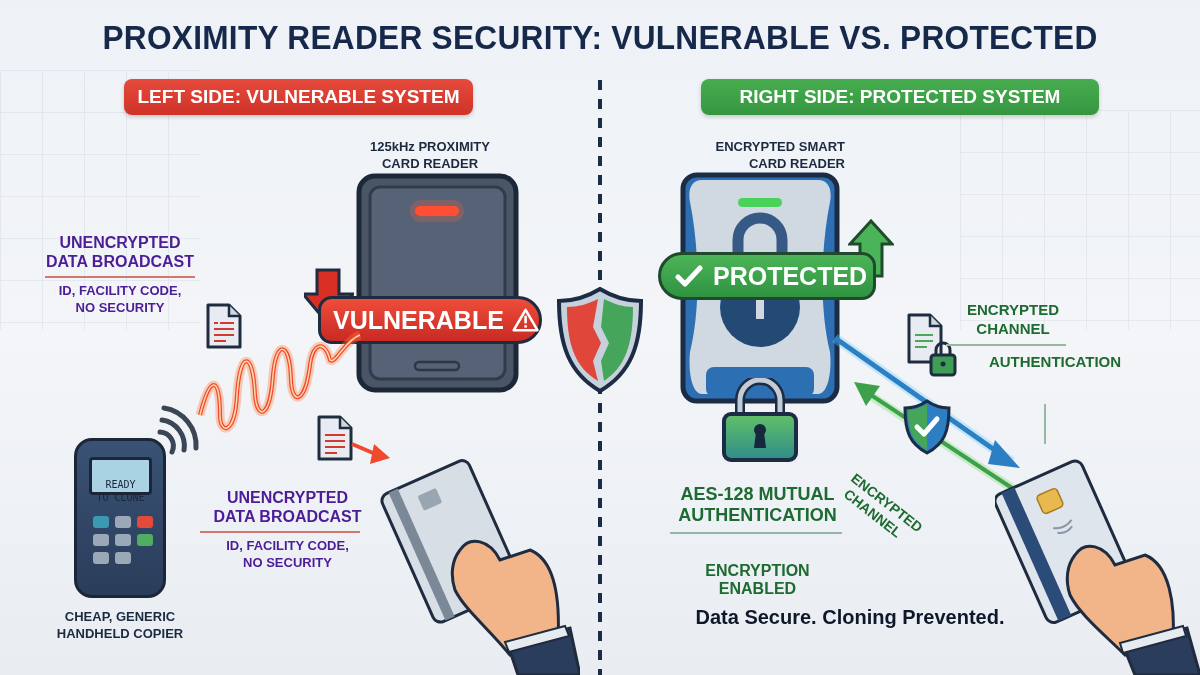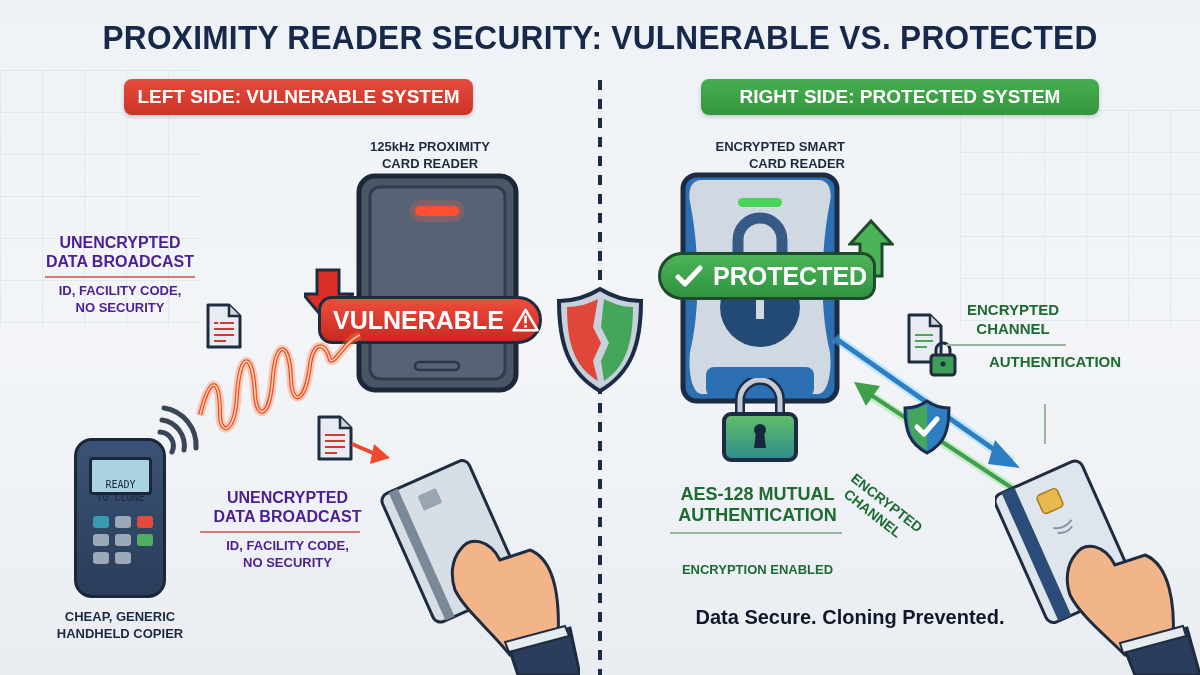--- a/index.html
+++ b/index.html
@@ -235,21 +235,21 @@
   <circle cx="40" cy="52" r="6" fill="#15283d"></circle>
   <polygon points="36,54 44,54 46,70 34,70" fill="#15283d"></polygon>
 </svg>
 
 <div class="abs green-text" style="left:665px;top:484px;width:185px;">
   <div style="font-size:18px;line-height:21px;">
     <div>AES-128 MUTUAL</div>
     <div>AUTHENTICATION</div>
   </div>
   <div class="hr-green" style="margin:6px 0 5px 5px;width:172px;"></div>
-  <div style="font-size:13px;margin-top:28px;">ENCRYPTION ENABLED</div>
+  <div style="font-size:16px;margin-top:28px;">ENCRYPTION ENABLED</div>
 </div>
 
 <svg class="abs" style="left:906px;top:312px;" width="52" height="66" viewBox="0 0 52 66">
   <path d="M3 3 H24 L35 14 V50 H3 Z" fill="#e8ecf2" stroke="#1f2c40" stroke-width="3" stroke-linejoin="round"></path>
   <path d="M24 3 V14 H35" fill="#cfd6e0" stroke="#1f2c40" stroke-width="2.5"></path>
   <rect x="9" y="22" width="18" height="2" fill="#49a85a"></rect>
   <rect x="9" y="28" width="18" height="2" fill="#49a85a"></rect>
   <rect x="9" y="34" width="12" height="2" fill="#49a85a"></rect>
   <path d="M30 44 V38 A7 7 0 0 1 44 38 V44" fill="none" stroke="#1f2c40" stroke-width="3"></path>
   <rect x="25" y="43" width="24" height="20" rx="3" fill="#3e9e55" stroke="#1f2c40" stroke-width="3"></rect>

